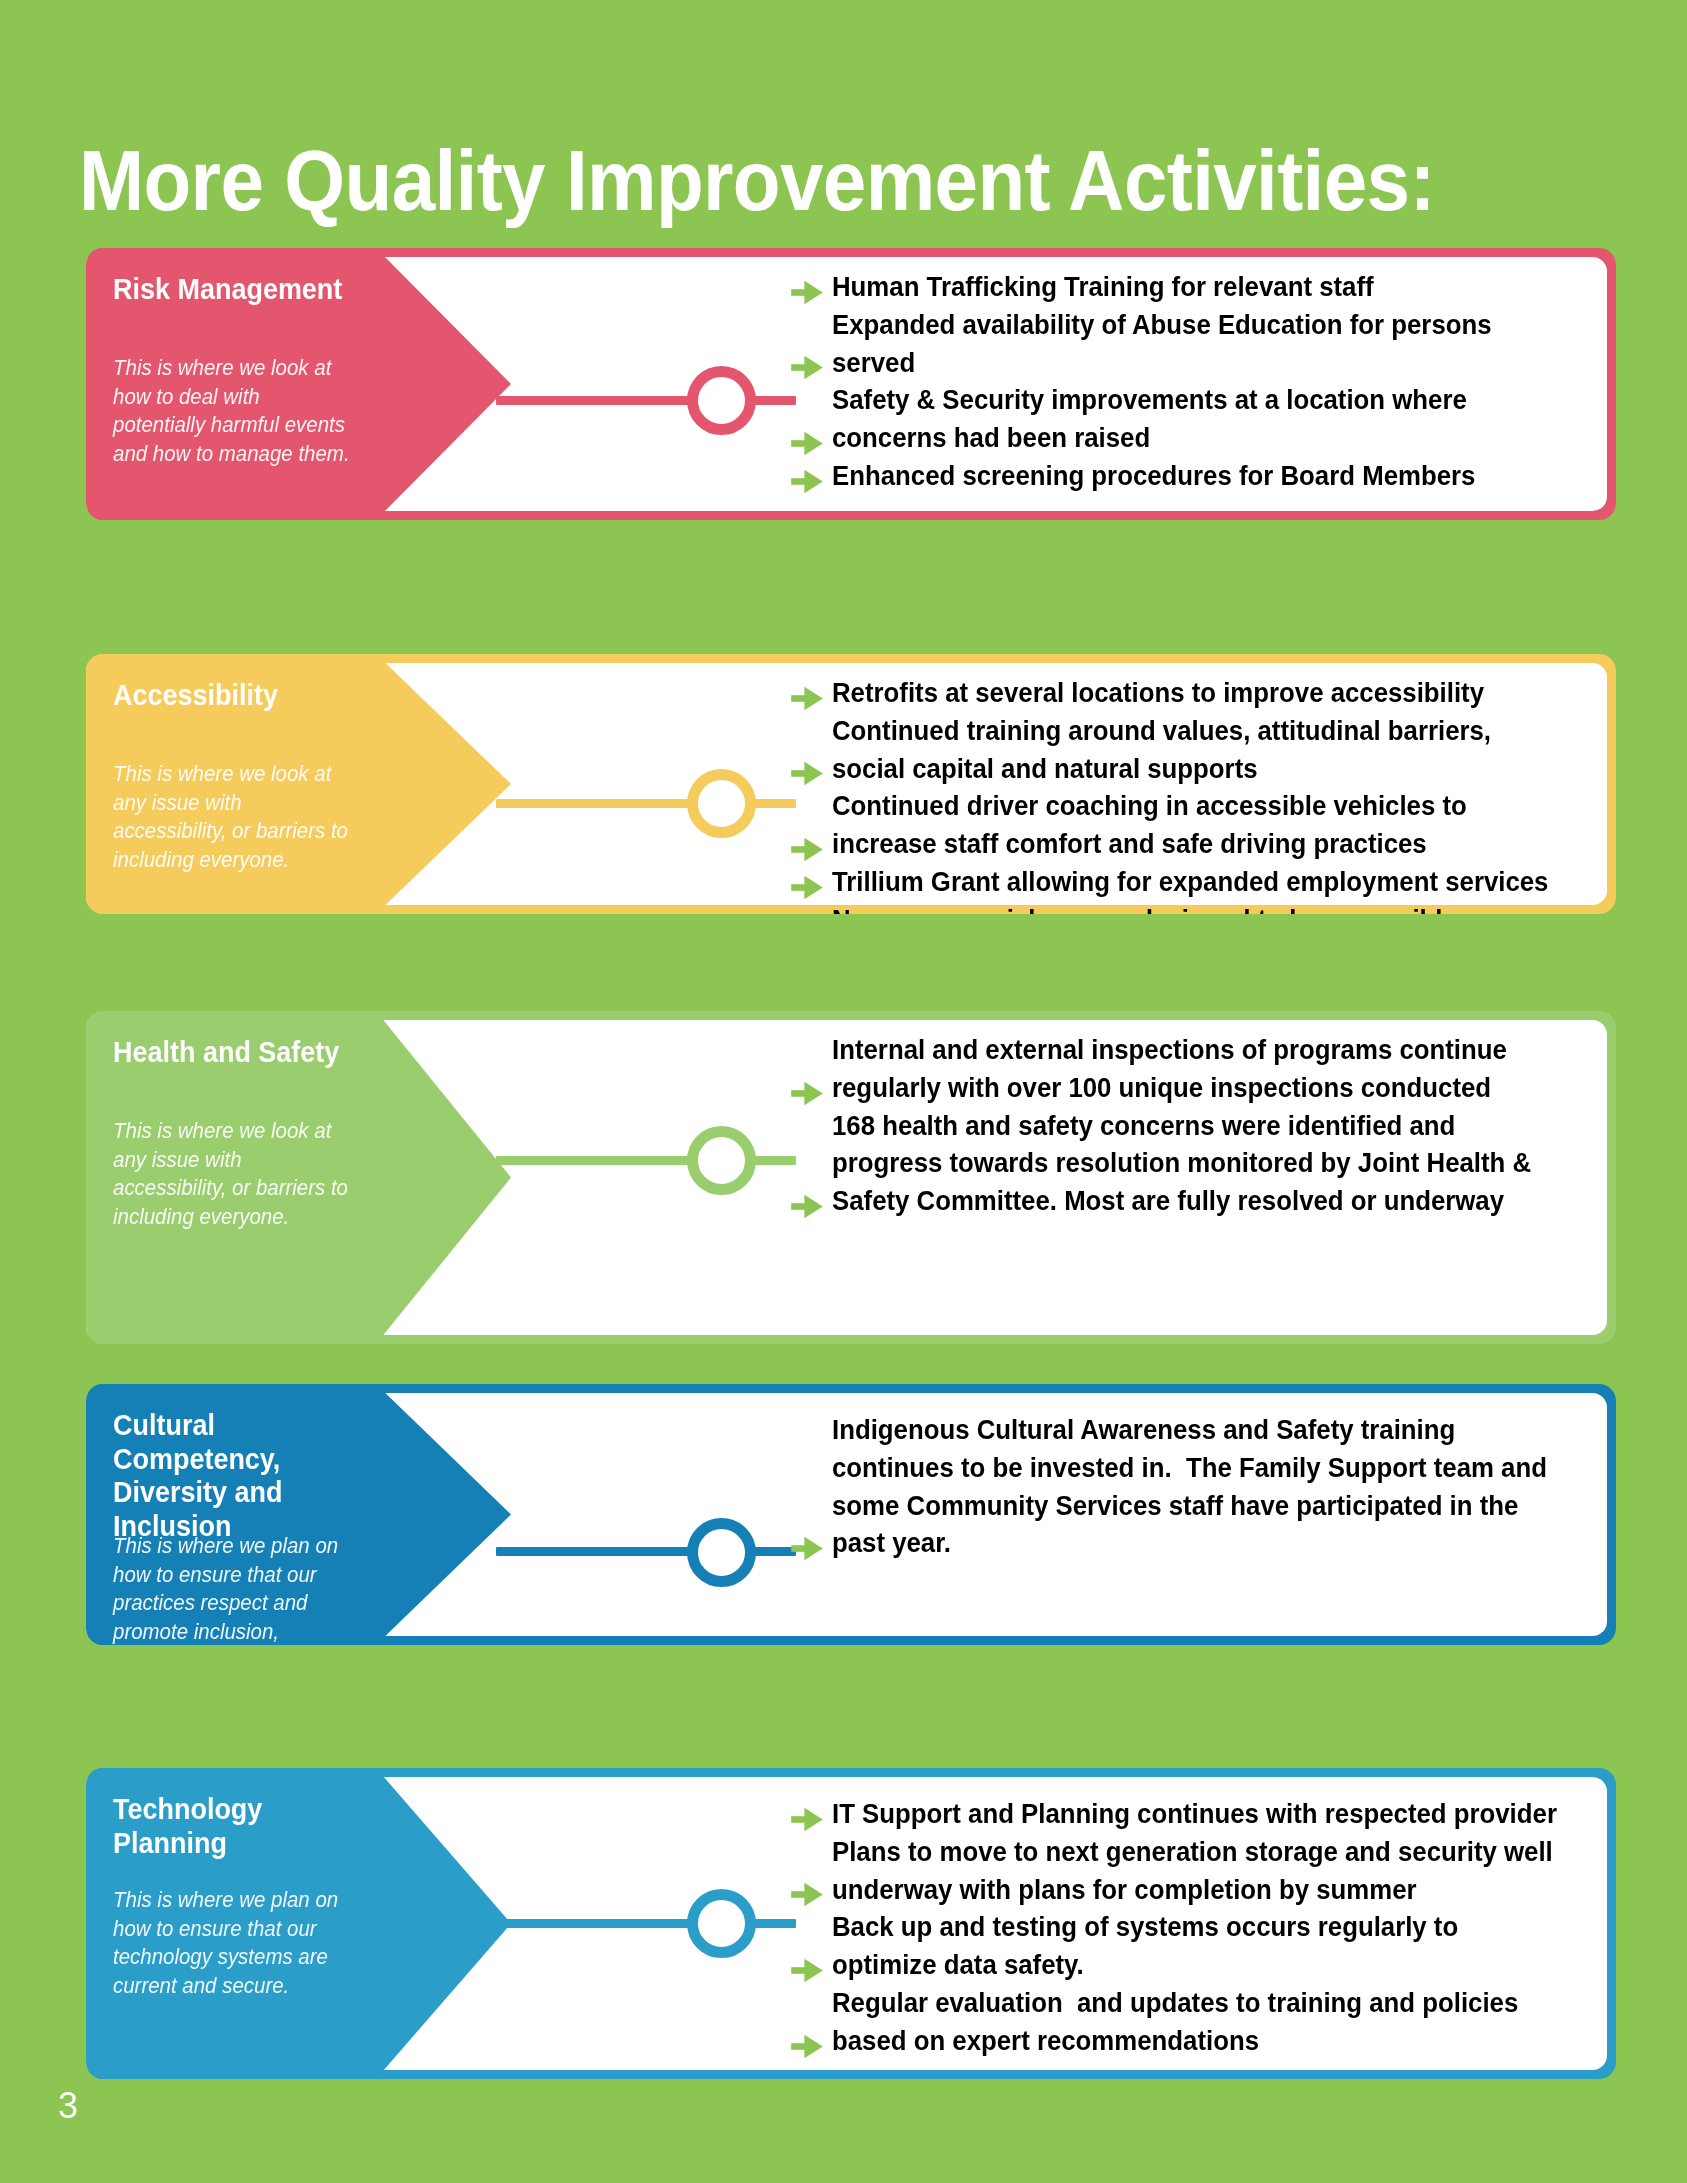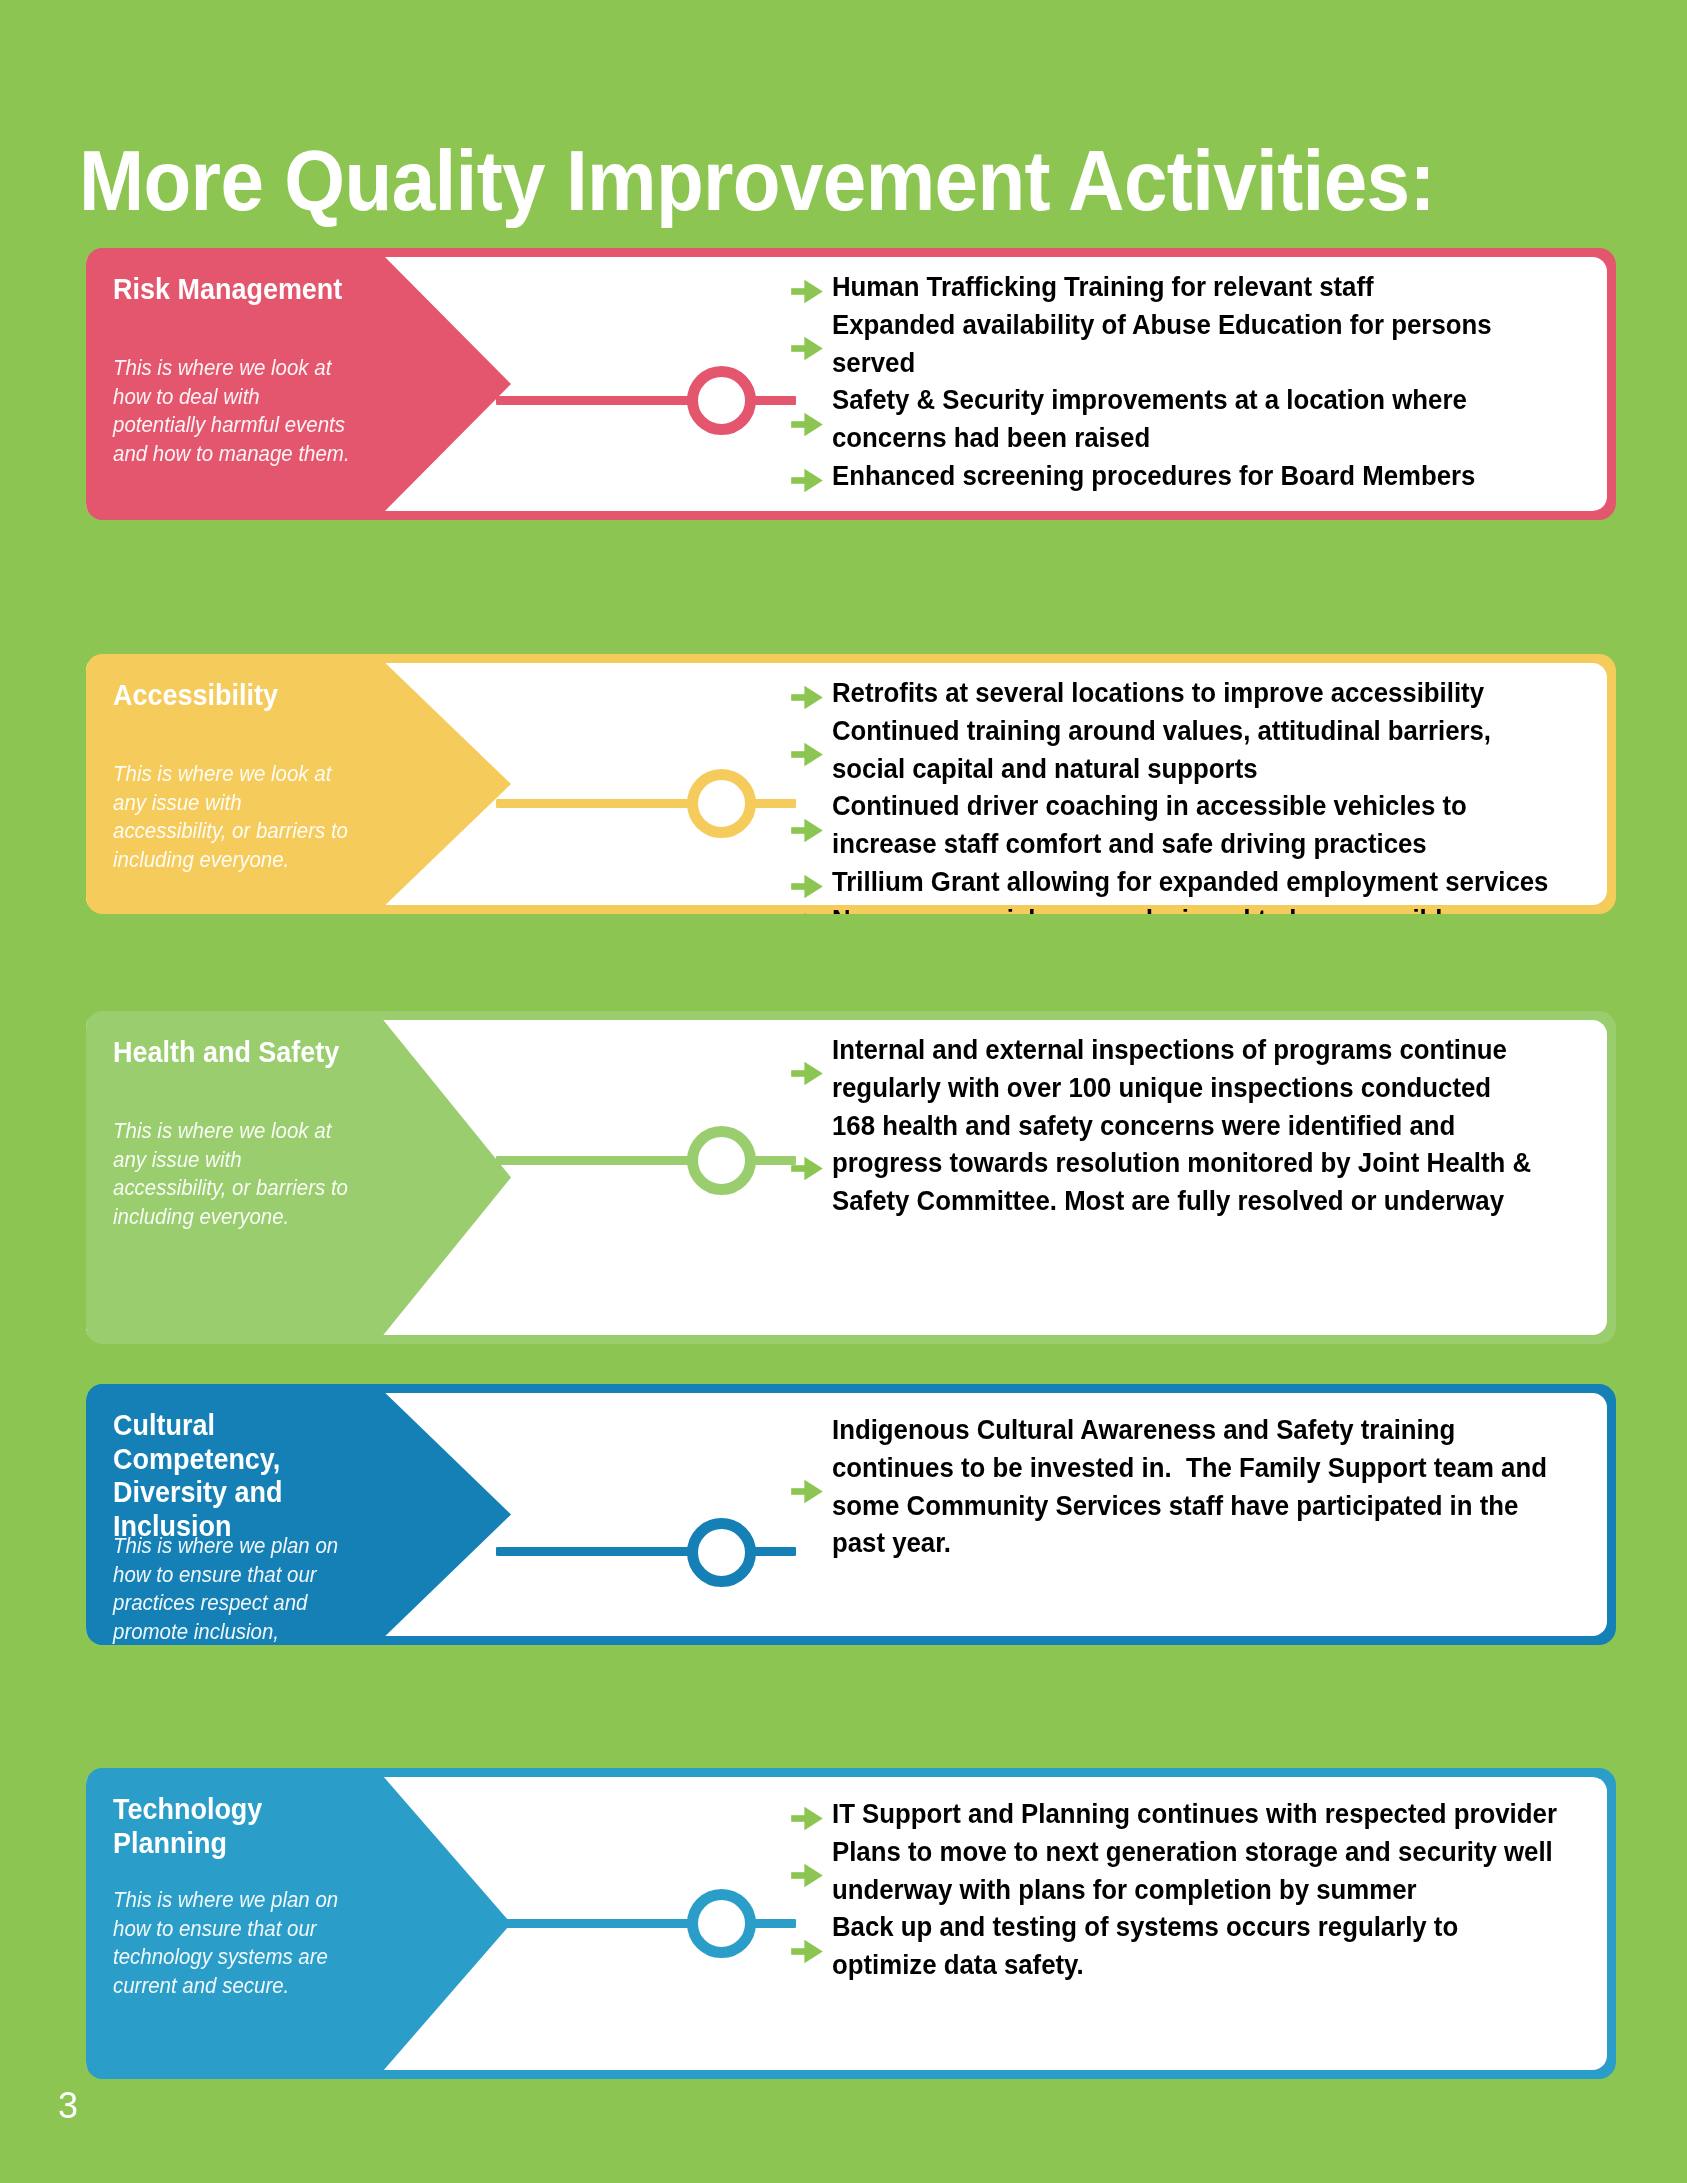--- a/index.html
+++ b/index.html
@@ -127,21 +127,21 @@
 
   
   .bullets {
     position: absolute;
     left: 705px;
     right: 16px;
     top: 0;
   }
   .bullet {
     display: flex;
-    align-items: center;
+    align-items: flex-end;
     margin: 0;
     padding: 0;
   }
   .arrow-icon {
     flex: 0 0 auto;
     width: 32px;
     height: 29px;
     margin-right: 9.3px;
     margin-top: 8px;
     position: relative;
@@ -360,18 +360,27 @@
         </div>
         <div class="bullet">
           <span class="arrow-icon">
             <svg width="32" height="29" viewBox="0 0 48 44" aria-hidden="true">
               <rect x="0" y="17" width="24" height="10" fill="#8CC551"></rect>
               <polygon points="20,4 48,22 20,40" fill="#8CC551"></polygon>
             </svg>
           </span>
           <span class="bullet-text">Back up and testing of systems occurs regularly to optimize data safety.</span>
         </div>
+        <div class="bullet">
+          <span class="arrow-icon">
+            <svg width="32" height="29" viewBox="0 0 48 44" aria-hidden="true">
+              <rect x="0" y="17" width="24" height="10" fill="#8CC551"></rect>
+              <polygon points="20,4 48,22 20,40" fill="#8CC551"></polygon>
+            </svg>
+          </span>
+          <span class="bullet-text">Regular evaluation  and updates to training and policies based on expert recommendations</span>
+        </div>
       </div>
     </div>
   </div>
 
 <div class="page-number">3</div>
 
 
 </body></html>

